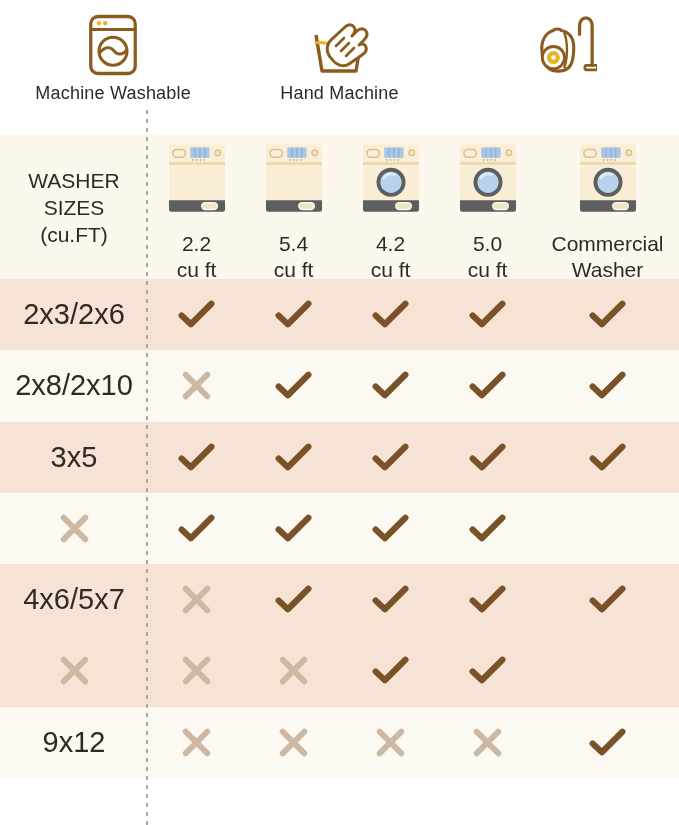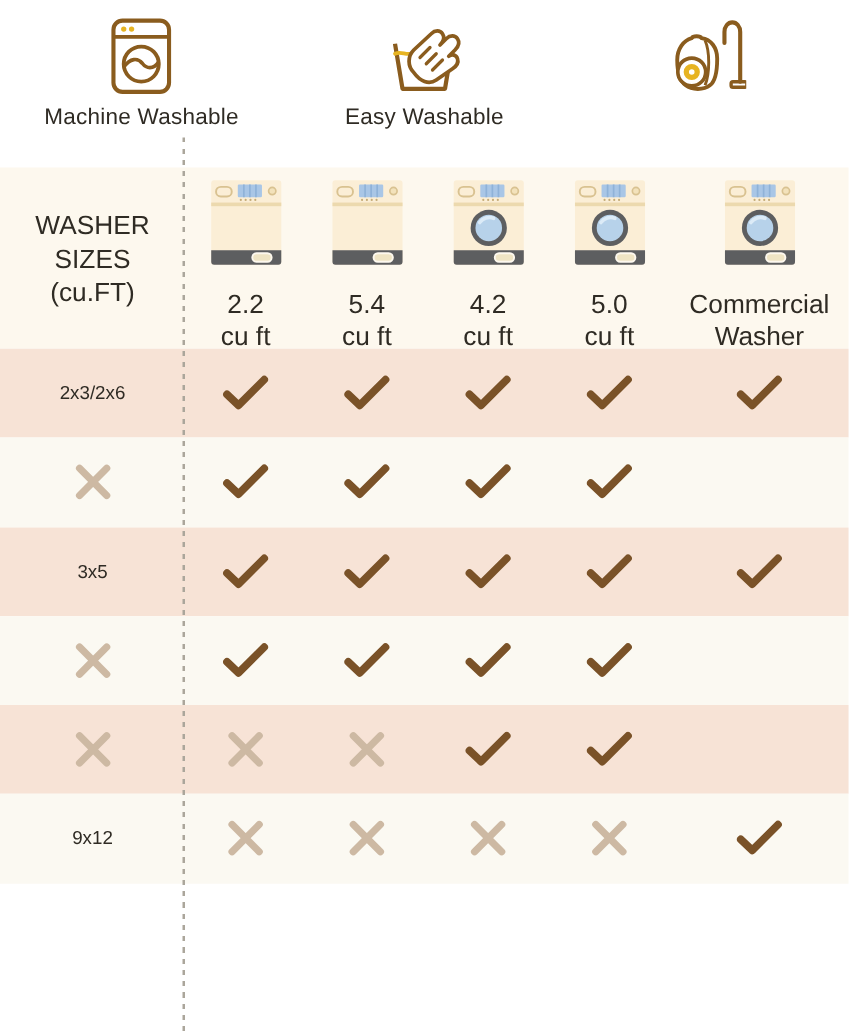--- a/index.html
+++ b/index.html
@@ -23,21 +23,21 @@
   .corner{display:flex;flex-direction:column;justify-content:center;align-items:center;
           font-size:21px;line-height:1.28;text-align:center;}
   .col-header{display:flex;flex-direction:column;align-items:center;padding-top:8px;}
   .washer{width:58px;height:72px;display:block;}
   .col-label{font-size:21px;line-height:1.25;text-align:center;margin-top:17px;}
 
   .table-body{height:570px;display:grid;grid-template-rows:repeat(8,1fr);}
   .row{align-items:center;}
   .row-pink{background:var(--row-pink,#f7e3d6);}
   .row-cream{background:var(--row-cream,#fbf9f2);}
-  .row-label{text-align:center;font-size:15px;}
+  .row-label{text-align:center;font-size:29px;}
   .cell{display:flex;align-items:center;justify-content:center;}
   .check-svg{color:var(--check,#7a5228);}
   .cross-svg{color:var(--cross,#cdb9a3);}
 
   
   .dashed-sep{
     position:absolute;left:146px;top:110px;width:2px;height:715px;
     background:repeating-linear-gradient(to bottom,#aba69b 0 4px,transparent 4px 9px);
   }
 </style>
@@ -64,21 +64,21 @@
 
     <div class="legend-item">
       <div class="legend-icon-wrap">
         <svg viewBox="0 0 64 64" width="64" height="64">
           <path d="M9 23 L15 59 H49 L55 23" fill="none" stroke="#8a5c1e" stroke-width="3.4" stroke-linejoin="round"></path>
           <path d="M9 31 C14 28.5 18 33 24 30.5 M41 29.5 C46 27.5 51 31.5 55 29" fill="none" stroke="#e7b422" stroke-width="3" stroke-linecap="round"></path>
           <path d="M24 46 C19 41 19 33 24 28 L38 15 C41 12 45 12 47 15 C49 18 48 21 45 24 L50 19 C53 16 57 16 59 19 C61 22 60 25 57 28 L52 33 C55 31 58 32 59 35 C60 38 58 41 55 43 L42 52 C36 56 29 53 24 46 Z" fill="#ffffff" stroke="#8a5c1e" stroke-width="3" stroke-linejoin="round"></path>
           <path d="M37 26 L29 34 M42 31 L34 39 M47 36 L39 44" fill="none" stroke="#8a5c1e" stroke-width="2.6" stroke-linecap="round"></path>
         </svg>
       </div>
-      <div class="legend-label">Easy Washable</div>
+      <div class="legend-label">Hand Machine</div>
     </div>
 
     <div class="legend-item">
       <div class="legend-icon-wrap">
         <svg viewBox="0 0 64 64" width="62" height="62">
           <path d="M46 21 V12 C46 7.2 49 4 52.5 4 C56 4 59 7.2 59 12 V53" fill="none" stroke="#8a5c1e" stroke-width="3.4" stroke-linecap="round"></path>
           <rect x="51.5" y="53" width="13" height="4.6" rx="1.5" fill="none" stroke="#8a5c1e" stroke-width="2.8"></rect>
           <path d="M40 34 C40 25 35 18 27 17 C26 15 20 15 19 17 C12 19 7 26 7 35 C7 44 9 52 14 56 C19 60 29 60 34 56 C38 53 40 44 40 34 Z" fill="#ffffff" stroke="#8a5c1e" stroke-width="3.2" stroke-linejoin="round"></path>
           <path d="M30 19 C34 28 34 46 30 56" fill="none" stroke="#8a5c1e" stroke-width="2.4"></path>
           <circle cx="19" cy="45" r="11.5" fill="#ffffff" stroke="#8a5c1e" stroke-width="3"></circle>
@@ -239,20 +239,21 @@
     <path d="M3.5 15 L12.5 23.5 L32.5 3.5" fill="none" stroke="currentColor" stroke-width="6" stroke-linejoin="round" stroke-linecap="round"></path>
   </svg>
         </div>
         <div class="cell">
           <svg class="mark check-svg" viewBox="0 0 36 28" width="37" height="29">
     <path d="M3.5 15 L12.5 23.5 L32.5 3.5" fill="none" stroke="currentColor" stroke-width="6" stroke-linejoin="round" stroke-linecap="round"></path>
   </svg>
         </div>
       </div>
       <div class="row grid-cols row-cream">
+    <div class="row-label">2x8/2x10</div>
   <div class="cell">
           <svg class="mark cross-svg" viewBox="0 0 30 30" width="31" height="31">
     <path d="M4.5 4.5 L25.5 25.5 M25.5 4.5 L4.5 25.5" fill="none" stroke="currentColor" stroke-width="5.6" stroke-linecap="round"></path>
   </svg>
         </div>
         <div class="cell">
           <svg class="mark check-svg" viewBox="0 0 36 28" width="37" height="29">
     <path d="M3.5 15 L12.5 23.5 L32.5 3.5" fill="none" stroke="currentColor" stroke-width="6" stroke-linejoin="round" stroke-linecap="round"></path>
   </svg>
         </div>
@@ -321,20 +322,48 @@
     <path d="M3.5 15 L12.5 23.5 L32.5 3.5" fill="none" stroke="currentColor" stroke-width="6" stroke-linejoin="round" stroke-linecap="round"></path>
   </svg>
         </div>
         <div class="cell">
           <svg class="mark check-svg" viewBox="0 0 36 28" width="37" height="29">
     <path d="M3.5 15 L12.5 23.5 L32.5 3.5" fill="none" stroke="currentColor" stroke-width="6" stroke-linejoin="round" stroke-linecap="round"></path>
   </svg>
         </div>
       </div>
       <div class="row grid-cols row-pink">
+    <div class="row-label">4x6/5x7</div>
+  <div class="cell">
+          <svg class="mark cross-svg" viewBox="0 0 30 30" width="31" height="31">
+    <path d="M4.5 4.5 L25.5 25.5 M25.5 4.5 L4.5 25.5" fill="none" stroke="currentColor" stroke-width="5.6" stroke-linecap="round"></path>
+  </svg>
+        </div>
+        <div class="cell">
+          <svg class="mark check-svg" viewBox="0 0 36 28" width="37" height="29">
+    <path d="M3.5 15 L12.5 23.5 L32.5 3.5" fill="none" stroke="currentColor" stroke-width="6" stroke-linejoin="round" stroke-linecap="round"></path>
+  </svg>
+        </div>
+        <div class="cell">
+          <svg class="mark check-svg" viewBox="0 0 36 28" width="37" height="29">
+    <path d="M3.5 15 L12.5 23.5 L32.5 3.5" fill="none" stroke="currentColor" stroke-width="6" stroke-linejoin="round" stroke-linecap="round"></path>
+  </svg>
+        </div>
+        <div class="cell">
+          <svg class="mark check-svg" viewBox="0 0 36 28" width="37" height="29">
+    <path d="M3.5 15 L12.5 23.5 L32.5 3.5" fill="none" stroke="currentColor" stroke-width="6" stroke-linejoin="round" stroke-linecap="round"></path>
+  </svg>
+        </div>
+        <div class="cell">
+          <svg class="mark check-svg" viewBox="0 0 36 28" width="37" height="29">
+    <path d="M3.5 15 L12.5 23.5 L32.5 3.5" fill="none" stroke="currentColor" stroke-width="6" stroke-linejoin="round" stroke-linecap="round"></path>
+  </svg>
+        </div>
+      </div>
+      <div class="row grid-cols row-pink">
   <div class="cell">
           <svg class="mark cross-svg" viewBox="0 0 30 30" width="31" height="31">
     <path d="M4.5 4.5 L25.5 25.5 M25.5 4.5 L4.5 25.5" fill="none" stroke="currentColor" stroke-width="5.6" stroke-linecap="round"></path>
   </svg>
         </div>
         <div class="cell">
           <svg class="mark cross-svg" viewBox="0 0 30 30" width="31" height="31">
     <path d="M4.5 4.5 L25.5 25.5 M25.5 4.5 L4.5 25.5" fill="none" stroke="currentColor" stroke-width="5.6" stroke-linecap="round"></path>
   </svg>
         </div>

